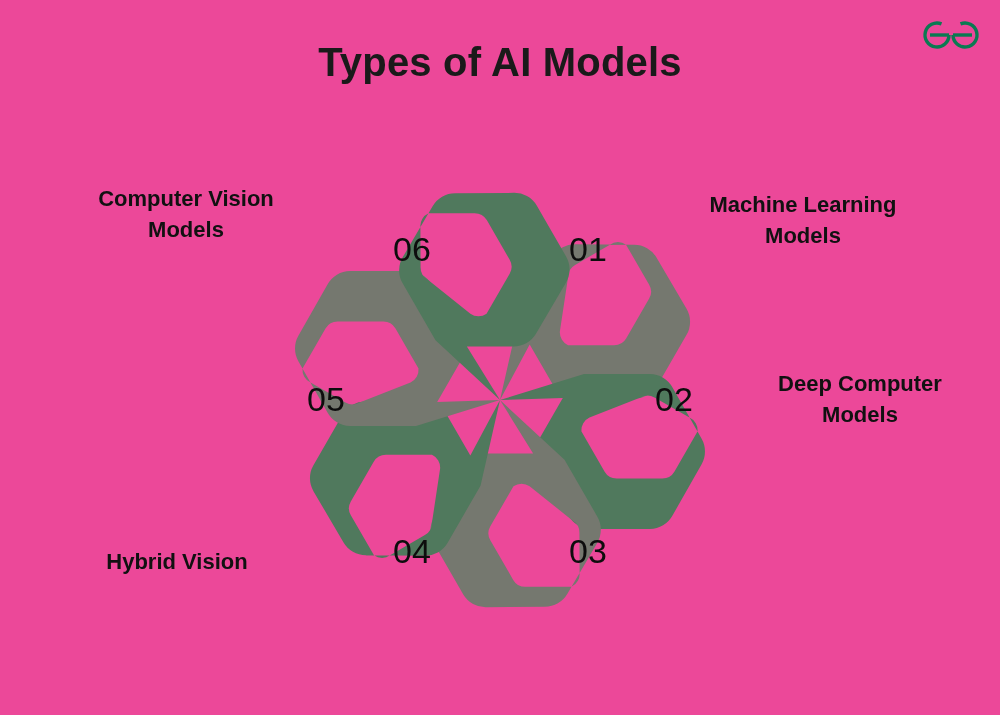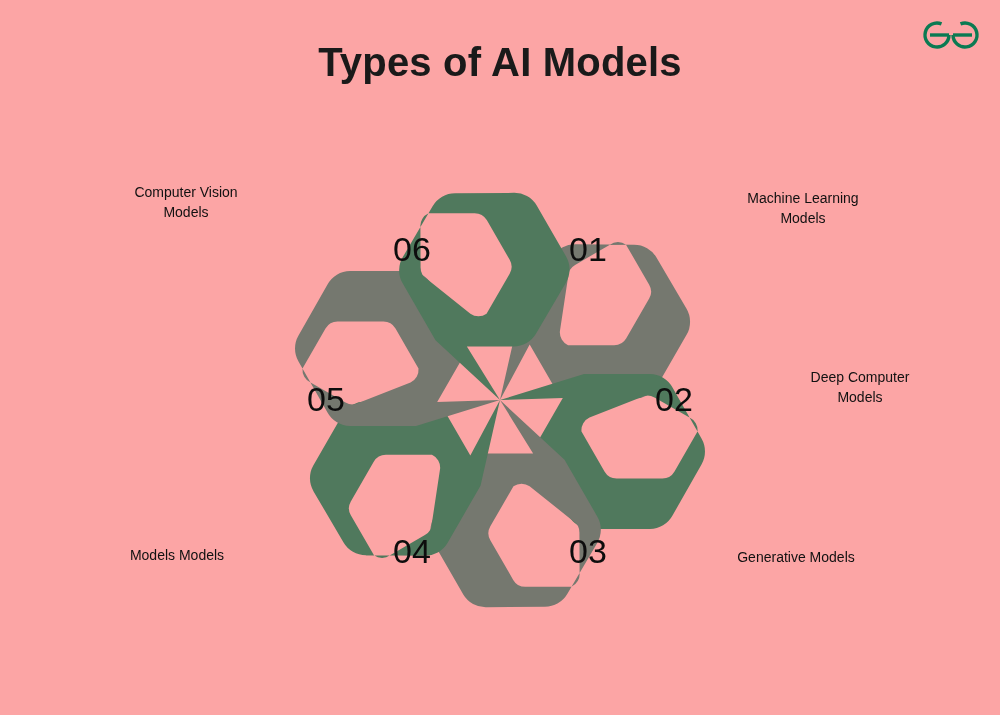--- a/index.html
+++ b/index.html
@@ -11,21 +11,21 @@
     width: 1000px;
     height: 715px;
     background: #ffffff;
     font-family: "Liberation Sans", sans-serif;
     overflow: hidden;
   }
   #canvas {
     position: relative;
     width: 1000px;
     height: 715px;
-    background: #fca5a5;
+    background: #ec4899;
   }
 
   
   #page-title {
     position: absolute;
     top: 40px;
     left: 0;
     width: 1000px;
     text-align: center;
     font-size: 40px;
@@ -49,22 +49,22 @@
     position: absolute;
     left: 240px;
     top: 150px;
     width: 520px;
     height: 490px;
   }
 
   
   .petal-label {
     position: absolute;
-    font-size: 14px;
-    font-weight: normal;
+    font-size: 22px;
+    font-weight: bold;
     color: #111111;
     line-height: 1.42;
     white-space: pre-line;
   }
 
   #label-06 { left: 60px;  top: 183px; width: 252px; text-align: center; }
   #label-05 { left:  10px; top: 388px; width: 206px; text-align: center; }
   #label-04 { left:  56px; top: 546px; width: 242px; text-align: center; }
   #label-01 { left: 684px; top: 183px; width: 238px; text-align: center; margin-top: 6px; }
   #label-02 { left: 762px; top: 368px; width: 196px; text-align: center; }
@@ -167,23 +167,22 @@
         <use href="#petal-shape" fill="#50795d"></use>
       </g>
       <text class="num-text" x="172" y="102" text-anchor="middle" dominant-baseline="middle">06</text>
     </g>
   </svg>
 
   <div class="petal-label" id="label-06">Computer Vision
 Models</div>
 
 
-  <div class="petal-label" id="label-04">Models Models</div>
+  <div class="petal-label" id="label-04">Hybrid Vision</div>
 
   <div class="petal-label" id="label-01">Machine Learning
 Models</div>
 
   <div class="petal-label" id="label-02">Deep Computer
 Models</div>
 
-  <div class="petal-label" id="label-03">Generative Models</div>
 
 </div>
 
 </body></html>

